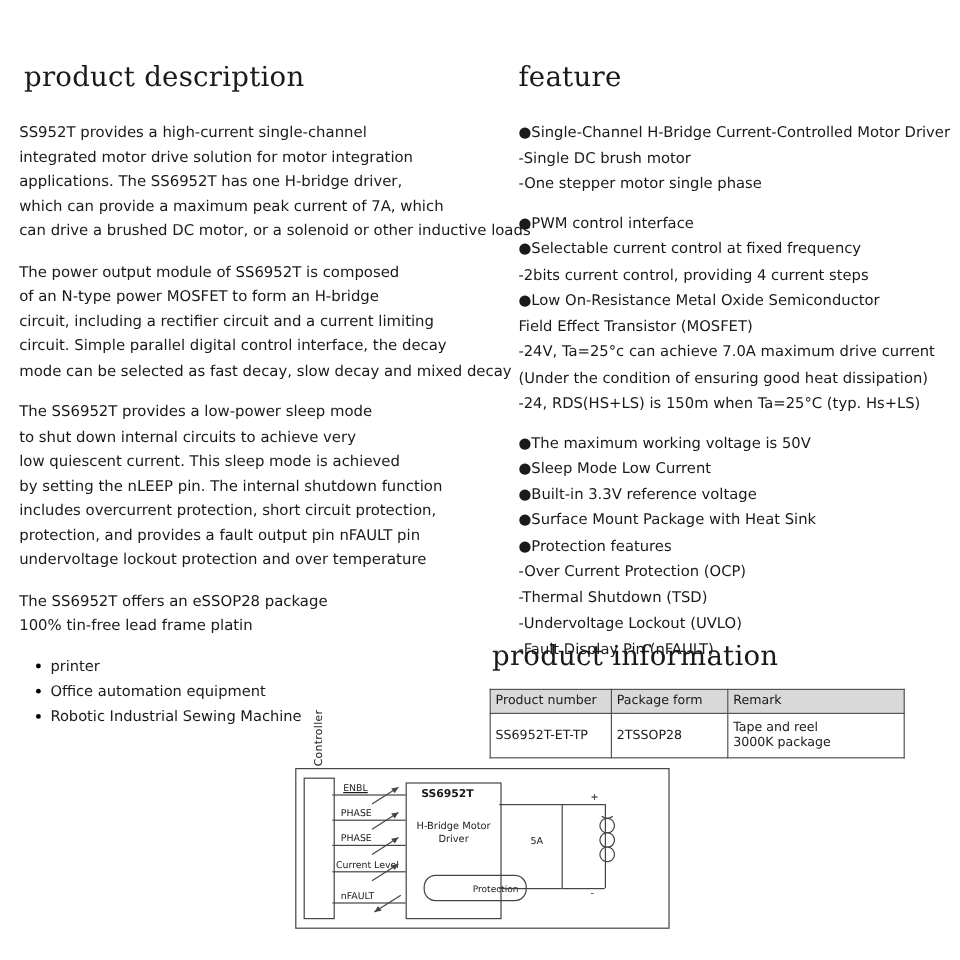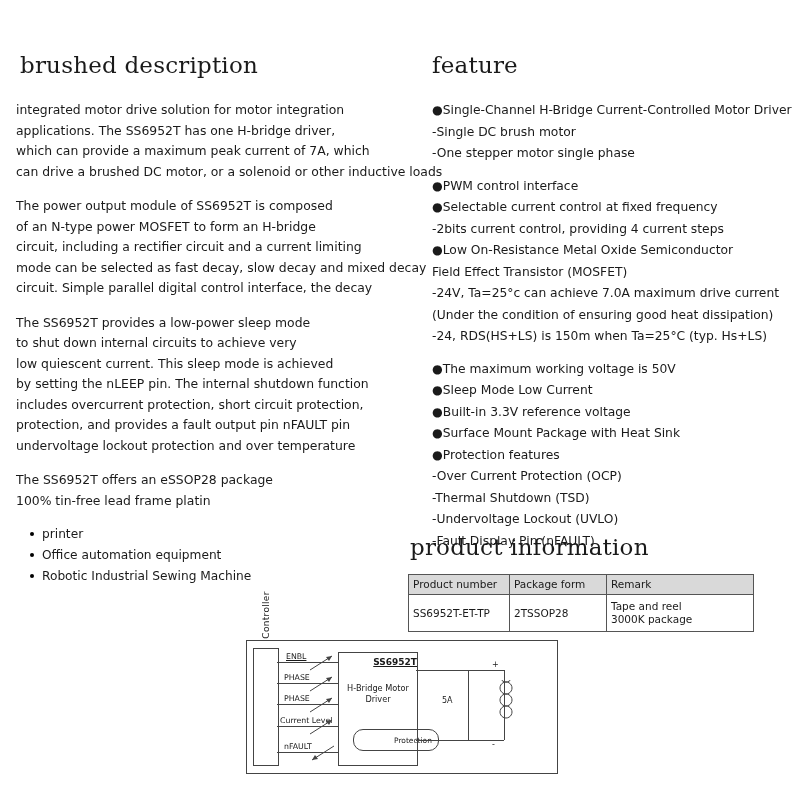--- a/index.html
+++ b/index.html
@@ -178,26 +178,25 @@
     left: 92px;
     top: 12px;
     width: 78px;
     height: 112px;
     border: 1px solid #444;
     background: #fff;
   }
   .driver-title {
     position: absolute;
     top: 4px;
-    left: 0;
+    left: 12px;
     width: 78px;
-    text-align: right;
+    text-align: left;
     font-size: 9px;
     font-weight: bold;
-    text-decoration: underline;
   }
   .driver-sub {
     position: absolute;
     top: 30px;
     left: 0;
     width: 78px;
     text-align: center;
     font-size: 8.2px;
     line-height: 11px;
   }
@@ -237,35 +236,36 @@
   .coil {
     position: absolute;
   }
 </style>
 </head>
 <body>
 
 <div class="page">
 
   <div id="left-column">
-    <div class="section-heading">brushed description</div>
+    <div class="section-heading">product description</div>
 
     <div class="para">
+      <div>SS952T provides a high-current single-channel</div>
       <div>integrated motor drive solution for motor integration</div>
       <div>applications. The SS6952T has one H-bridge driver,</div>
       <div>which can provide a maximum peak current of 7A, which</div>
       <div>can drive a brushed DC motor, or a solenoid or other inductive loads</div>
     </div>
 
     <div class="para">
       <div>The power output module of SS6952T is composed</div>
       <div>of an N-type power MOSFET to form an H-bridge</div>
       <div>circuit, including a rectifier circuit and a current limiting</div>
+      <div>circuit. Simple parallel digital control interface, the decay</div>
       <div>mode can be selected as fast decay, slow decay and mixed decay</div>
-      <div>circuit. Simple parallel digital control interface, the decay</div>
     </div>
 
     <div class="para">
       <div>The SS6952T provides a low-power sleep mode</div>
       <div> to shut down internal circuits to achieve very</div>
       <div> low quiescent current. This sleep mode is achieved</div>
       <div> by setting the nLEEP pin. The internal shutdown function</div>
       <div> includes overcurrent protection, short circuit protection,</div>
       <div> protection, and provides a fault output pin nFAULT pin</div>
       <div> undervoltage lockout protection and over temperature</div>

